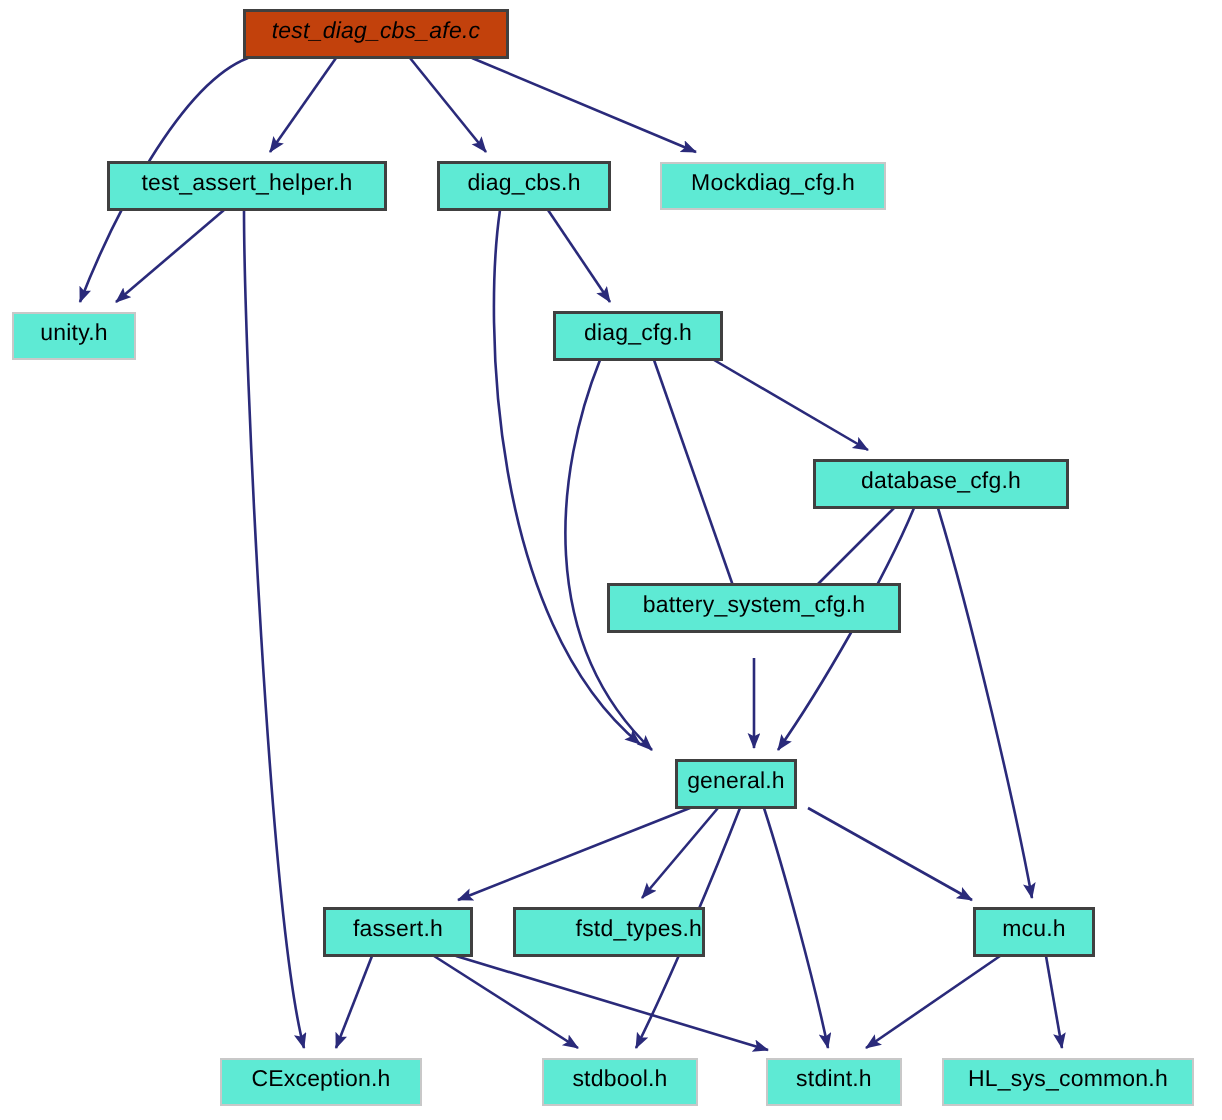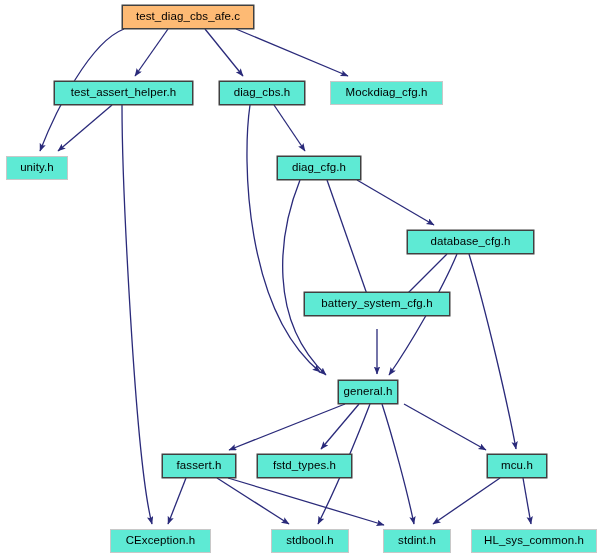--- a/index.html
+++ b/index.html
@@ -38,22 +38,23 @@
   }
   .node.internal {
     border: 1px solid #404040;
     box-shadow: 0 0 0 0.5px #404040;
   }
   .node.external {
     border: 1px solid #c8c8c8;
   }
   .node.root {
     border: 1px solid #404040;
-    background: #fdba74;
+    background: #c2410c;
     box-shadow: 0 0 0 0.5px #404040;
+    font-style: italic;
   }
 </style>
 </head>
 <body>
 
 <div id="canvas">
 
   <svg id="edge-layer" viewBox="0 0 611 560" xmlns="http://www.w3.org/2000/svg">
     <defs>
       <marker id="arrowhead" markerWidth="9" markerHeight="9" refX="7.5" refY="3.2" orient="auto" markerUnits="userSpaceOnUse">
@@ -113,21 +114,21 @@
       </div>
       <div class="node internal" style="left: 304px; top: 292px; width: 146px; height: 24px;">
         <span>battery_system_cfg.h</span>
       </div>
       <div class="node internal" style="left: 338px; top: 380px; width: 60px; height: 24px;">
         <span>general.h</span>
       </div>
       <div class="node internal" style="left: 162px; top: 454px; width: 74px; height: 24px;">
         <span>fassert.h</span>
       </div>
-      <div class="node internal" style="left: 257px; top: 454px; width: 95px; height: 24px;">
+      <div class="node internal" style="left: 257px; top: 454px; width: 95px; height: 24px; justify-content: flex-end;">
         <span>fstd_types.h</span>
       </div>
       <div class="node internal" style="left: 487px; top: 454px; width: 60px; height: 24px;">
         <span>mcu.h</span>
       </div>
       <div class="node external" style="left: 110px; top: 529px; width: 101px; height: 24px;">
         <span>CException.h</span>
       </div>
       <div class="node external" style="left: 271px; top: 529px; width: 78px; height: 24px;">
         <span>stdbool.h</span>

